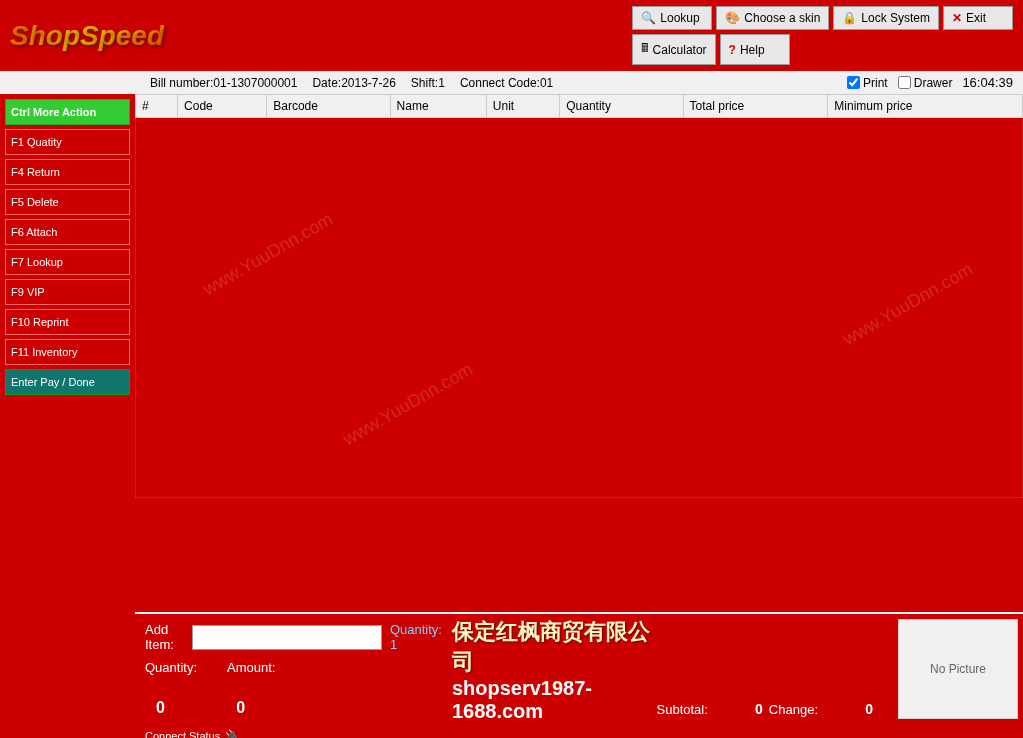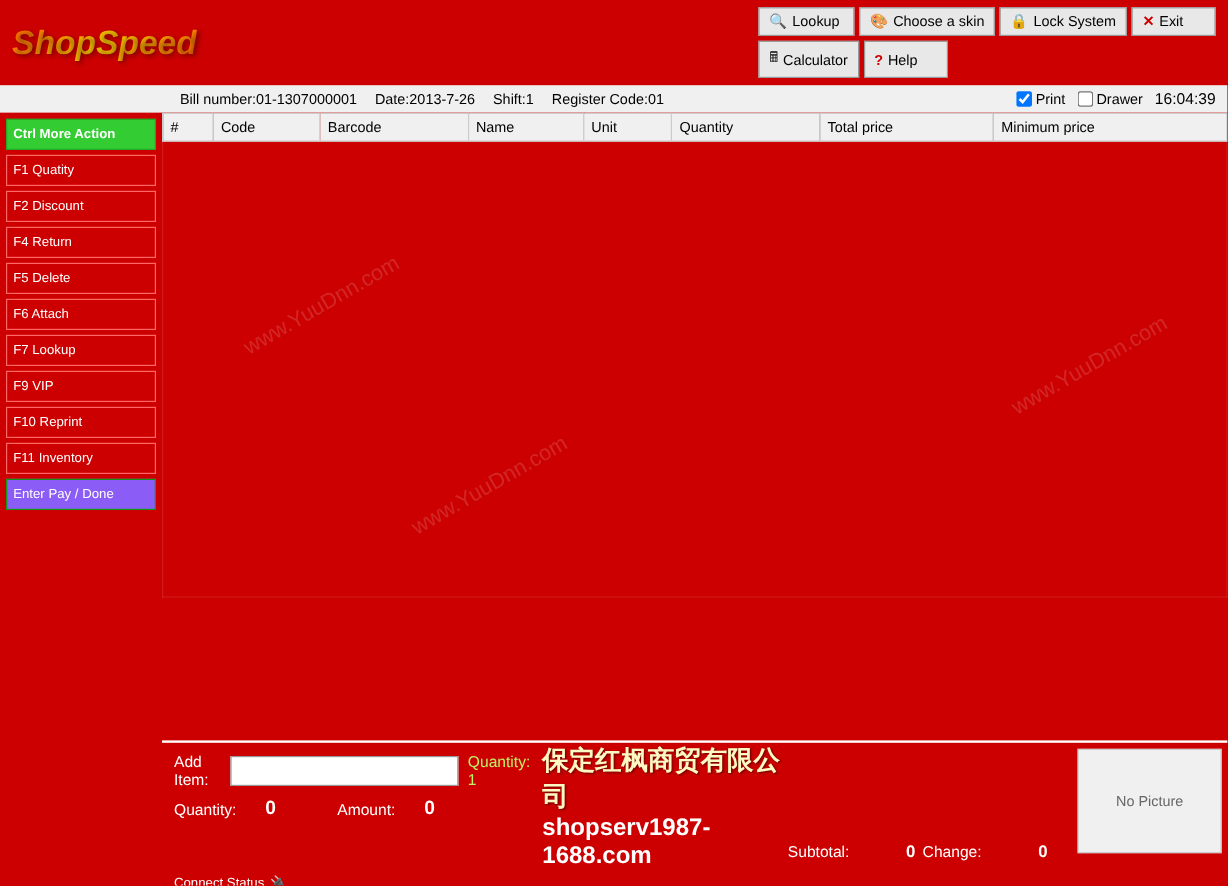--- a/index.html
+++ b/index.html
@@ -94,21 +94,21 @@
       text-align: left;
       width: 100%;
     }
     .sidebar-btn.highlight {
       background: #33cc33;
       border-color: #22aa22;
       color: #fff;
       font-weight: bold;
     }
     .sidebar-btn.green {
-      background: #8b5cf6;
+      background: #0f766e;
       border-color: #119911;
     }
 
     
     .content-area {
       flex: 1;
       display: flex;
       flex-direction: column;
       background: #cc0000;
     }
@@ -161,30 +161,31 @@
     }
     .add-item-label { color: #fff; font-size: 13px; }
     .add-item-input {
       background: #fff;
       border: 1px solid #999;
       padding: 4px 6px;
       font-size: 13px;
       width: 200px;
       color: #000;
     }
-    .qty-label { color: #bef264; font-size: 13px; }
+    .qty-label { color: #7dd3fc; font-size: 13px; }
     .qty-amount-row {
       display: flex;
       align-items: center;
       gap: 30px;
     }
     .qty-section, .amount-section {
       display: flex;
       align-items: center;
       gap: 24px;
+      flex-direction: column;
     }
     .qty-value, .amount-value {
       color: #fff;
       font-size: 16px;
       font-weight: bold;
       min-width: 30px;
     }
     .summary-row {
       display: flex;
       gap: 15px;
@@ -210,21 +211,21 @@
     }
     .company-url {
       color: #fff;
       font-size: 20px;
       font-weight: bold;
     }
 
     
     .no-picture-box {
       width: 120px;
-      height: 87px;
+      height: 100px;
       background: #f0f0f0;
       border: 1px solid #ccc;
       display: flex;
       align-items: center;
       justify-content: center;
       color: #666;
       font-size: 12px;
       margin-left: 10px;
     }
 
@@ -316,21 +317,21 @@
       </div>
     </div>
   </div>
 </div>
 
 <div class="bill-bar">
   <div class="bill-info">
     <span>Bill number:01-1307000001</span>
     <span>Date:2013-7-26</span>
     <span>Shift:1</span>
-    <span>Register Code:01</span>
+    <span>Connect Code:01</span>
   </div>
   <div class="bill-right">
     <div class="checkbox-wrap">
       <input type="checkbox" checked="" style="">
       <label>Print</label>
     </div>
     <div class="checkbox-wrap">
       <input type="checkbox" style="">
       <label>Drawer</label>
     </div>
@@ -339,23 +340,20 @@
 </div>
 
 <div class="main-layout">
 
   <div class="sidebar">
     <button class="sidebar-btn highlight">
       <span>Ctrl More Action</span>
     </button>
     <button class="sidebar-btn">
       <span>F1 Quatity</span>
-    </button>
-    <button class="sidebar-btn">
-      <span>F2 Discount</span>
     </button>
     <button class="sidebar-btn">
       <span>F4 Return</span>
     </button>
     <button class="sidebar-btn">
       <span>F5 Delete</span>
     </button>
     <button class="sidebar-btn">
       <span>F6 Attach</span>
     </button>

